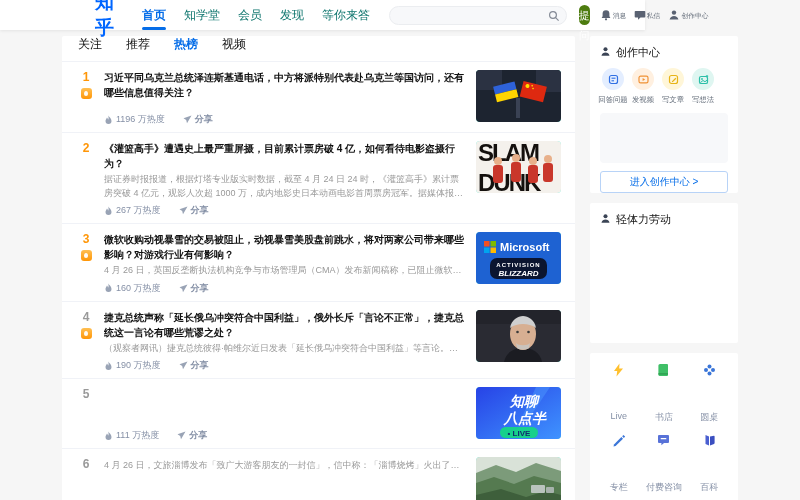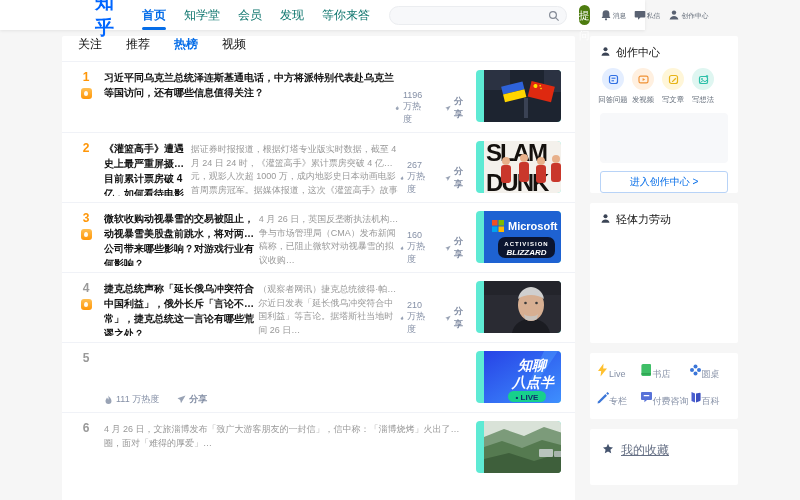--- a/index.html
+++ b/index.html
@@ -38,52 +38,52 @@
 
   .item { display:flex; padding:8px 14px 6px 12px; min-height:70px; cursor:pointer; }
   .item + .item { border-top:1px solid #f0f2f7; }
   .rankcol { width:24px; flex:none; display:flex; flex-direction:column; align-items:center; }
   .rank { font-size:12px; font-weight:bold; color:#999; line-height:15px; }
   .rank.hot { color:#ff9607; }
   .hotbadge { width:11px; height:11px; margin-top:3px; border-radius:3px;
     background:linear-gradient(180deg,#ffbf52,#ff9607); position:relative; }
   .hotbadge::after { content:""; position:absolute; left:3.5px; top:3px; width:4px; height:5px;
     background:#fff; border-radius:50% 50% 50% 50%/60% 60% 40% 40%; opacity:.95; }
-  .content { flex:1; min-width:0; display:flex; flex-direction:row; margin:0 10px 0 6px; min-height:54px; }
+  .content { flex:1; min-width:0; display:flex; flex-direction:column; margin:0 10px 0 6px; min-height:54px; }
   .title { font-size:10px; font-weight:bold; color:#121212; line-height:1.5;
     display:-webkit-box; -webkit-line-clamp:2; -webkit-box-orient:vertical; overflow:hidden; }
   .excerpt { font-size:9px; color:#999; line-height:1.5; margin-top:2px;
     display:-webkit-box; -webkit-line-clamp:1; -webkit-box-orient:vertical; overflow:hidden; }
   .excerpt.x2 { -webkit-line-clamp:2; }
   .excerpt:empty { display:none; }
   .meta { margin-top:auto; padding-top:4px; display:flex; align-items:center;
     font-size:9px; color:#8590a6; }
   .meta svg { margin-right:3px; }
   .meta .heat { display:flex; align-items:center; }
   .meta .share { display:flex; align-items:center; margin-left:18px;font-weight:bold; }
-  .thumb { flex:none; width:85px; height:52px; border-radius:4px; overflow:hidden; background:#5eead4;padding-left:8px; }
+  .thumb { flex:none; width:85px; height:52px; border-radius:4px; overflow:hidden; background:#5eead4; }
   .thumb svg { display:block; }
 
   
   .sidebar { position:absolute; left:590px; top:36px; width:148px; }
   .card { background:#fff; border-radius:2px; margin-bottom:10px; }
   .card-head { display:flex; align-items:center; padding:9px 10px 6px; font-size:11px; color:#121212; }
   .card-head svg { margin-right:5px; }
   .acts { display:flex; justify-content:flex-start; padding:2px 8px 0; }
   .act { display:flex; flex-direction:column; align-items:center; width:30px; cursor:pointer; }
   .cir { width:22px; height:22px; border-radius:50%; display:flex; align-items:center; justify-content:center; }
   .cir.c-blue { background:#e4eeff; } .cir.c-orange { background:#fff0e0; }
   .cir.c-yellow { background:#fff6d8; } .cir.c-teal { background:#dff6f1; }
   .act .lbl { font-size:8px; color:#646d7a; margin-top:4px; white-space:nowrap; transform:scale(.92); }
   .skeleton { margin:8px 10px; height:50px; background:#f7f8fa; border-radius:4px; }
   .enter-btn { display:block; margin:0 10px 10px; width:128px; height:22px; background:#fff;
     border:1px solid #b8d3f7; border-radius:3px; color:#056de8; font-size:10px; cursor:pointer; }
   .follow-card { min-height:140px; }
   .quick-grid { display:grid; grid-template-columns:1fr 1fr 1fr; row-gap:9px; padding:10px 6px 11px; }
-  .qcell { display:flex; flex-direction:row; align-items:center; cursor:pointer; }
+  .qcell { display:flex; flex-direction:column; align-items:center; cursor:pointer;gap:26px; }
   .qcell .lbl { font-size:9px; color:#8590a6; margin-top:4px; white-space:nowrap; }
   .mylinks { padding:6px 0 8px; }
   .mlink { display:flex; align-items:center; padding:6px 12px; cursor:pointer; }
   .mlink svg { margin-right:7px; }
   .mlink .lbl { font-size:12px; color:#667085;text-decoration:underline; }
 </style>
 </head>
 <body>
 
 <div class="header">
@@ -270,21 +270,21 @@
       <div class="hotbadge"></div>
     </div>
     <div class="content">
       <div class="title">捷克总统声称「延长俄乌冲突符合中国利益」，俄外长斥「言论不正常」，捷克总统这一言论有哪些荒谬之处？</div>
       <div class="excerpt">（观察者网讯）捷克总统彼得·帕维尔近日发表「延长俄乌冲突符合中国利益」等言论。据塔斯社当地时间 26 日…</div>
       <div class="meta">
         <span class="heat">
           <svg width="9" height="10" viewBox="0 0 9 10">
               <path d="M4.5.5C5 2 7.5 3.4 7.5 6A3 3 0 0 1 1.5 6C1.5 4.6 2.6 3.8 3 2.6c.5.8 1 1.2 1 2.2C5 4.2 4.3 2 4.5.5z" fill="#99a3b5"></path>
             </svg>
-          <span>210 万热度</span>
+          <span>190 万热度</span>
         </span>
         <span class="share">
           <svg width="9" height="9" viewBox="0 0 9 9">
               <path d="M8.5.5 4 8.2 3.2 5 .5 3.2z" fill="#99a3b5"></path>
             </svg>
           <span>分享</span>
         </span>
       </div>
     </div>
     <div class="thumb">

